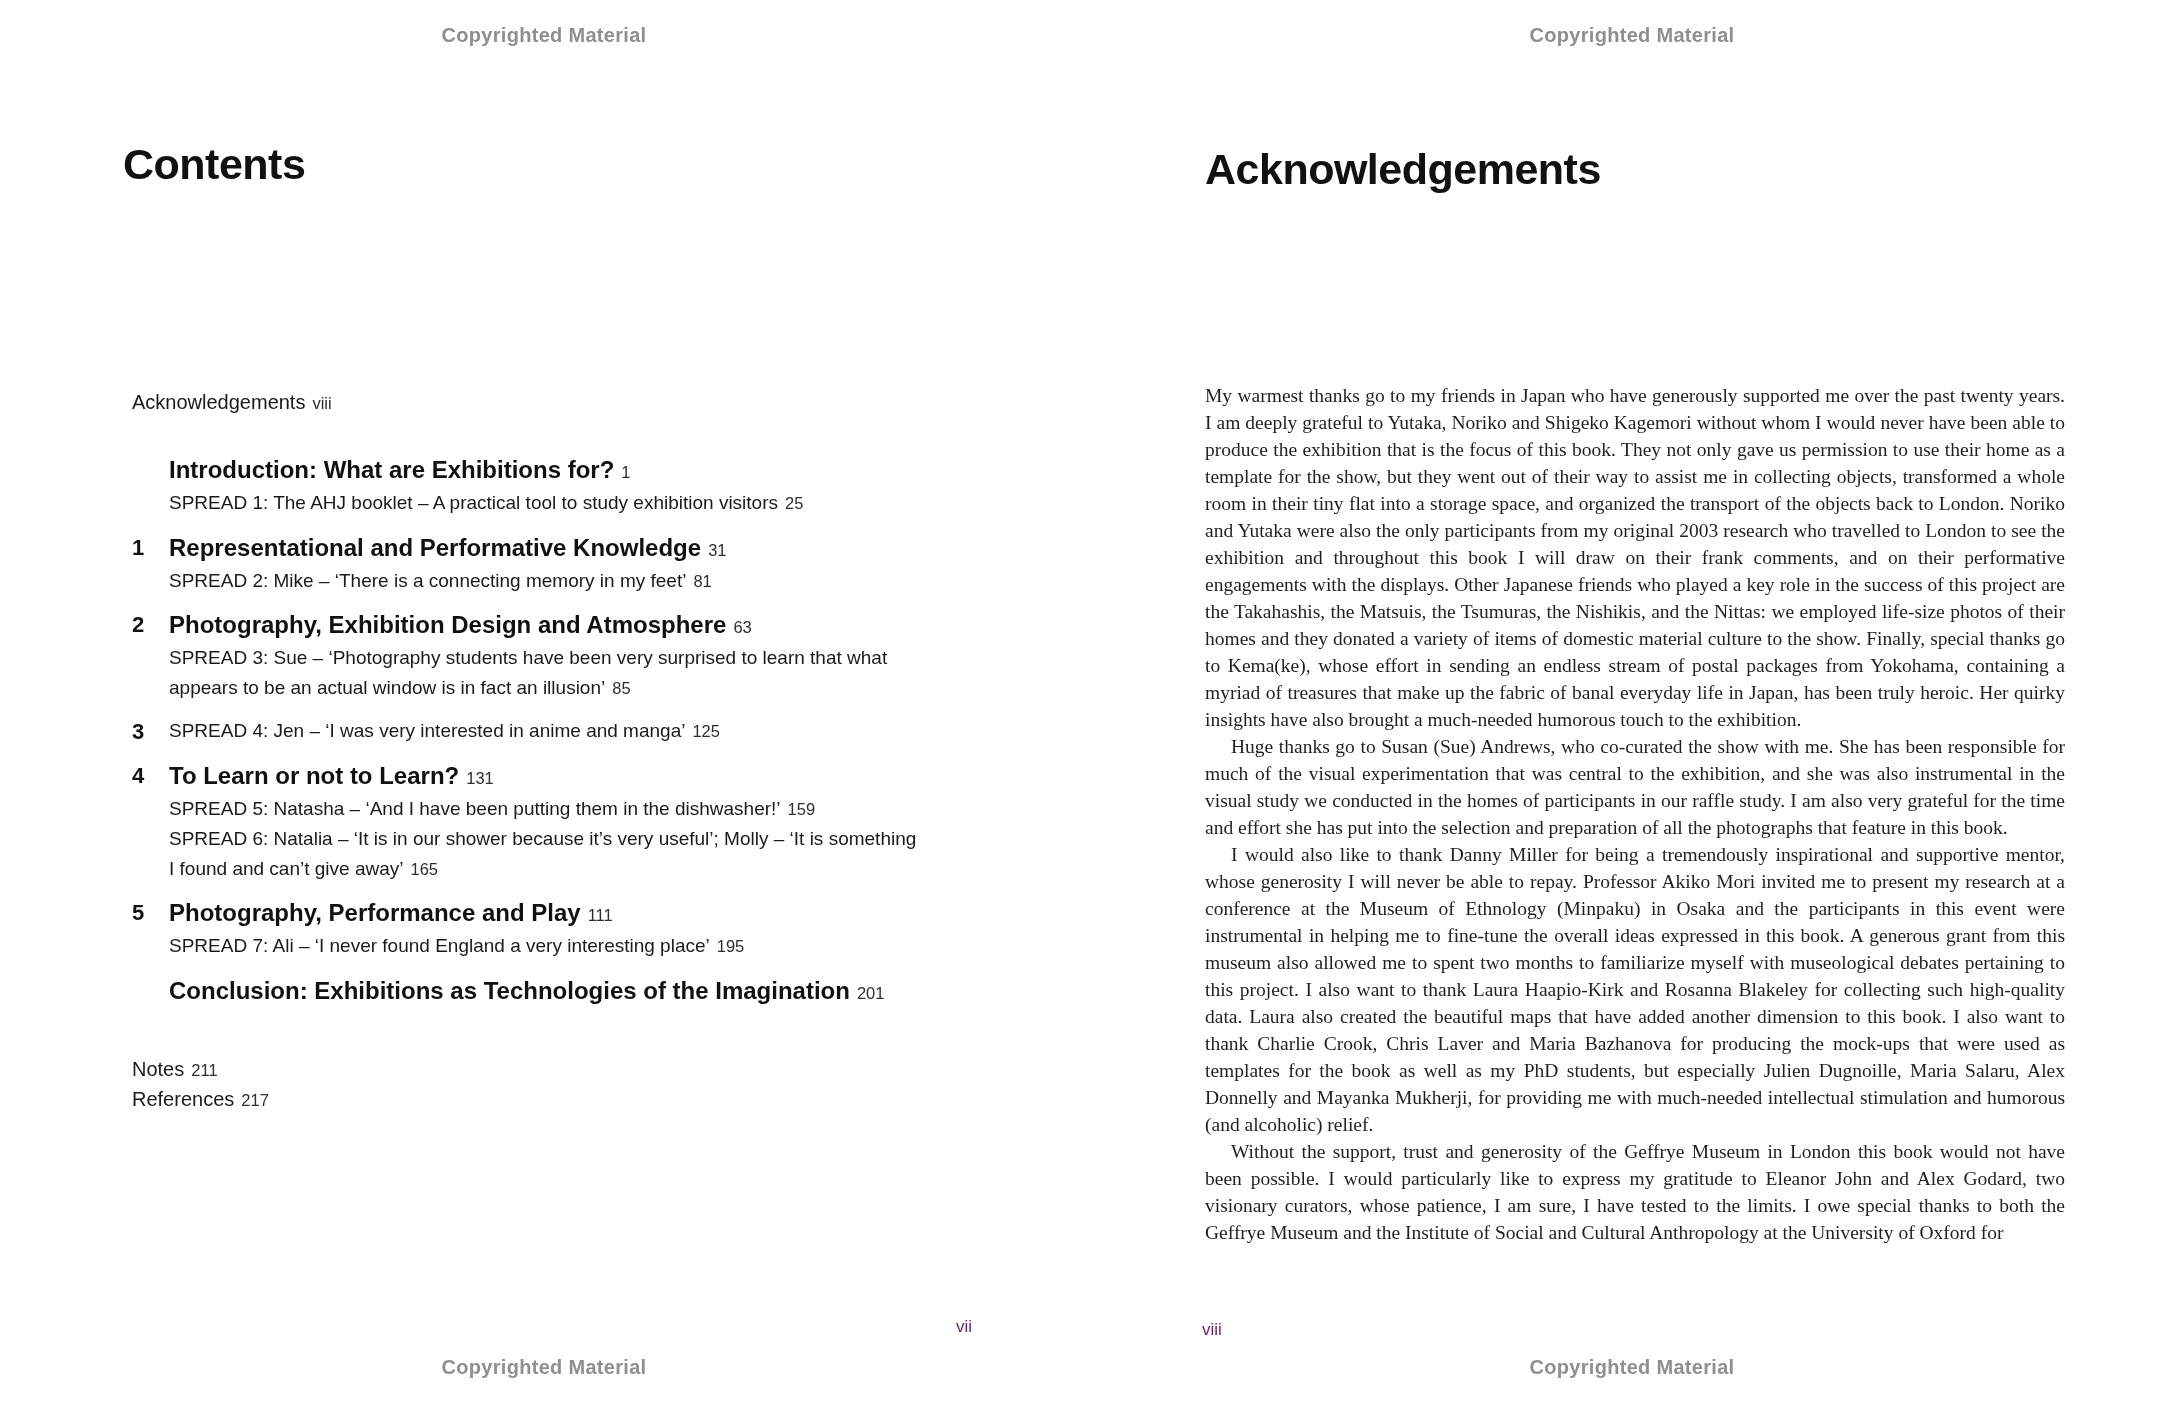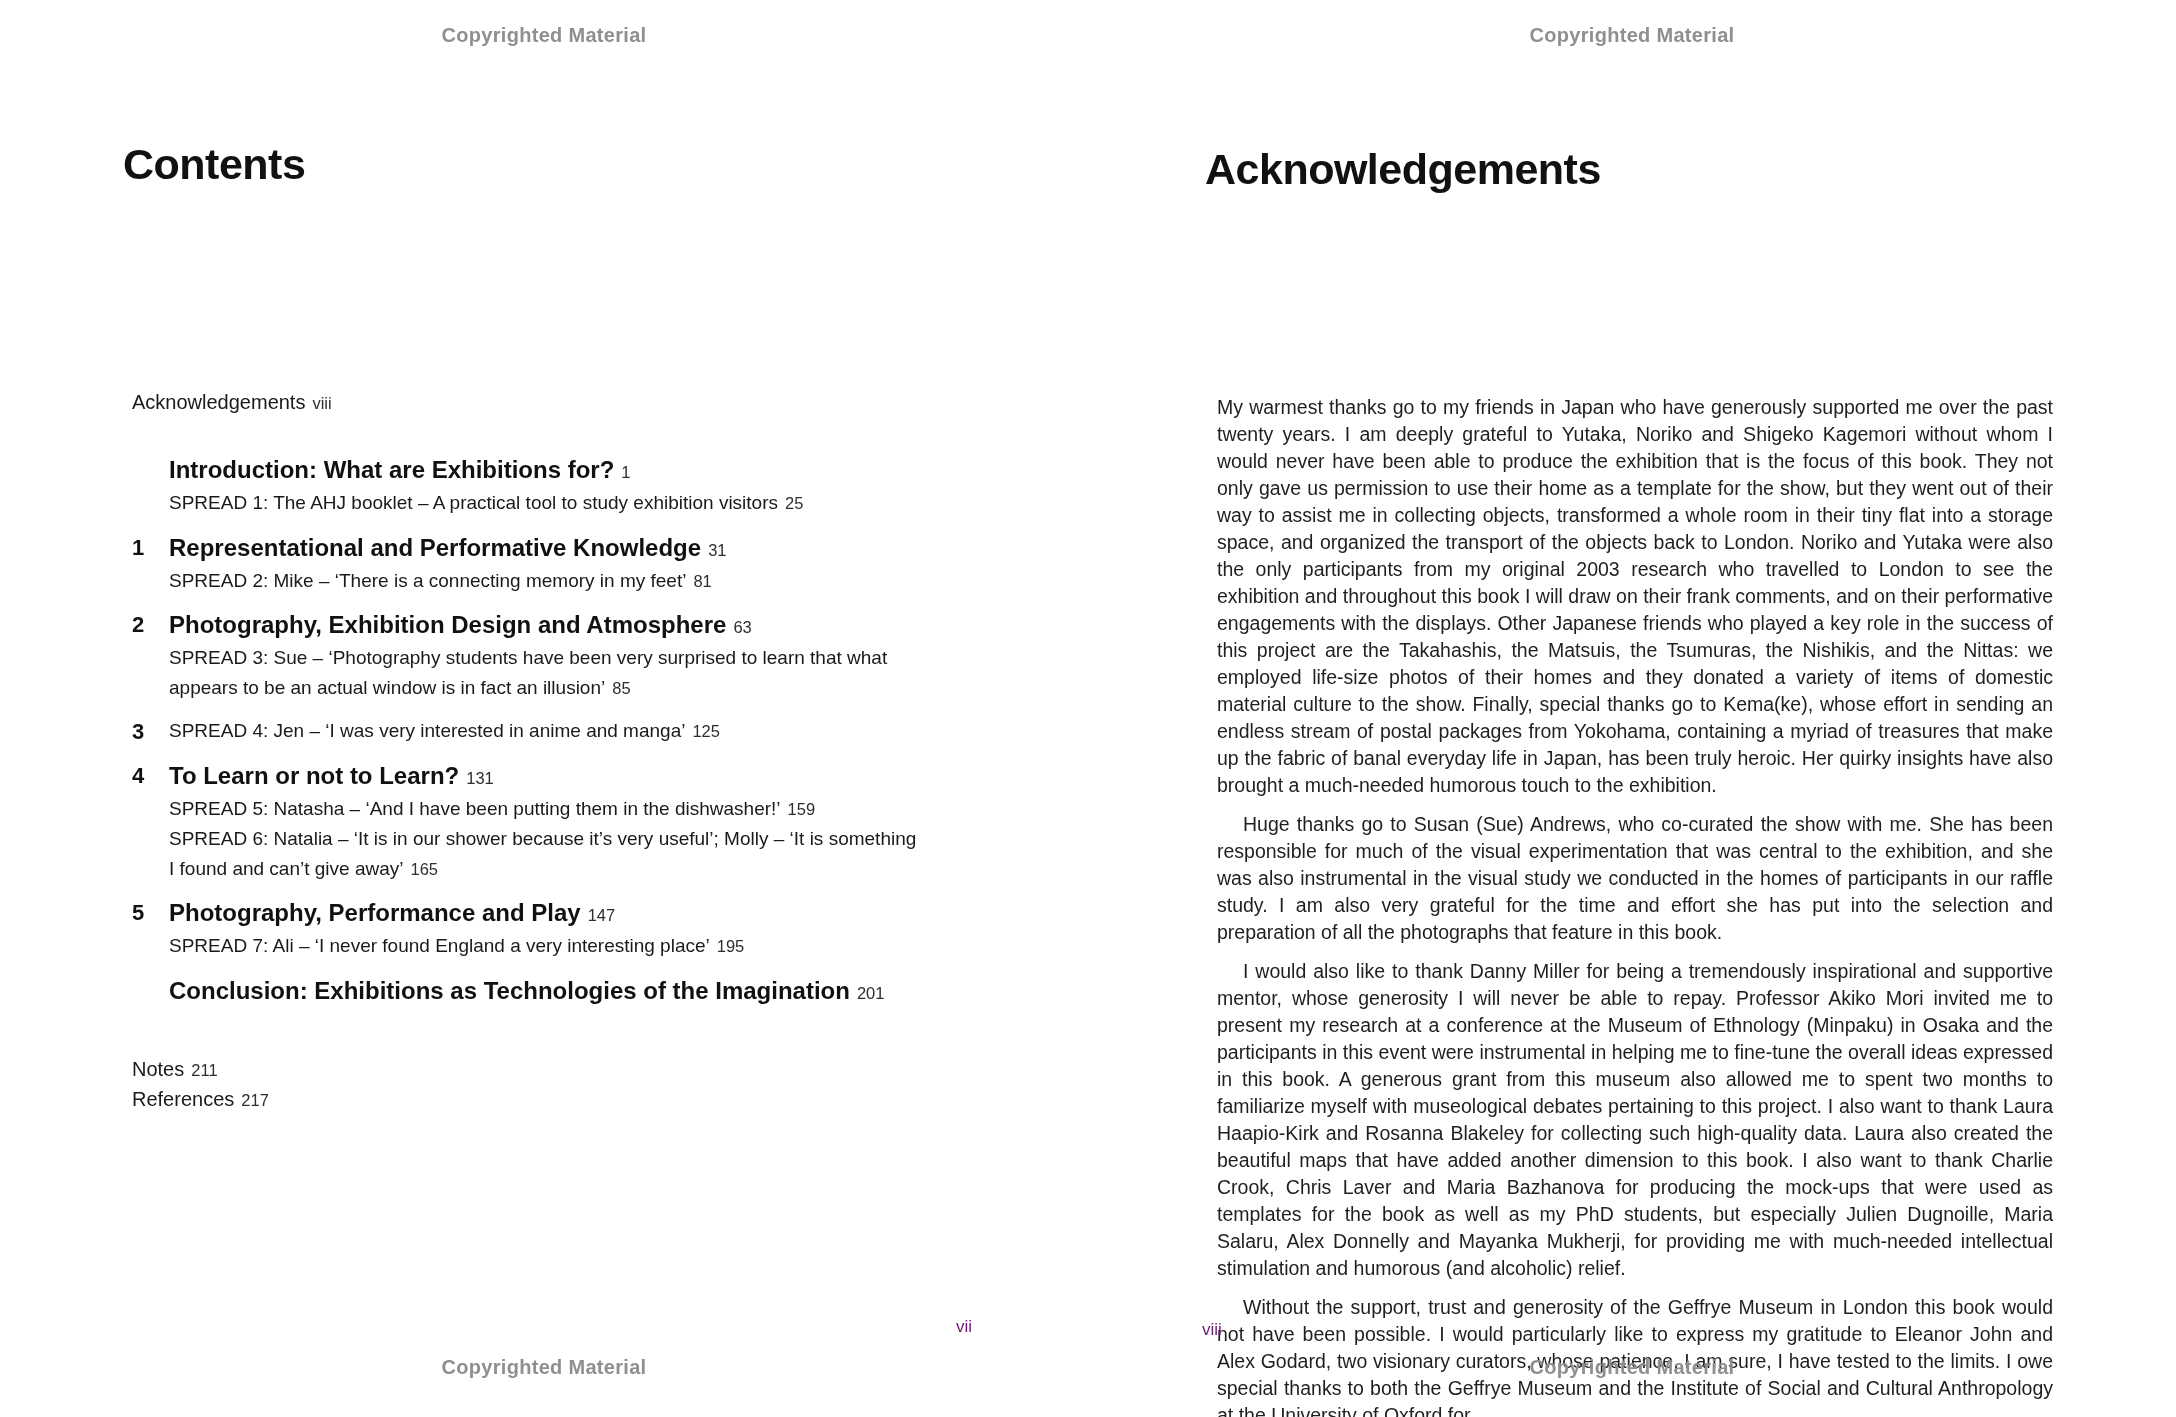--- a/index.html
+++ b/index.html
@@ -27,21 +27,21 @@
   .toc-num{width:37px;flex:0 0 37px;font-weight:bold;font-size:22px;padding-top:3px;color:#111;}
   .toc-body{width:808px;}
   .toc-title{font-size:24px;font-weight:bold;line-height:31px;color:#111;}
   .toc-spread{font-size:19px;line-height:29.5px;max-width:752px;color:#1a1a1a;}
   .toc-back{margin-top:46px;font-size:20px;line-height:29.5px;color:#1a1a1a;}
   .toc-back-item{white-space:nowrap;}
 
   
   .body-text{position:absolute;left:117px;top:382px;width:860px;
              font-size:19.5px;line-height:27px;text-align:justify;color:#1f1f1f;}
-  .body-text p{margin:12px;padding:0;}
+  .body-text p{margin:0;padding:0;font-family:Liberation Serif, serif;}
   .body-text p + p{text-indent:26px;}
 
   .folio{position:absolute;font-size:17px;color:#701a75;}
   .folio.left-page{left:956px;top:1317px;}
   .folio.right-page{left:114px;top:1320px;}
 </style>
 </head>
 <body>
 
 <div class="canvas">
@@ -91,21 +91,21 @@
         <div class="toc-body">
           <div class="toc-title"><span>To Learn or not to Learn?</span><span class="pg">131</span></div>
           <div class="toc-spread"><span>SPREAD 5: Natasha – ‘And I have been putting them in the dishwasher!’</span><span class="pg">159</span></div>
           <div class="toc-spread"><span>SPREAD 6: Natalia – ‘It is in our shower because it’s very useful’; Molly – ‘It is something I found and can’t give away’</span><span class="pg">165</span></div>
         </div>
       </div>
 
       <div class="toc-entry">
         <span class="toc-num">5</span>
         <div class="toc-body">
-          <div class="toc-title"><span>Photography, Performance and Play</span><span class="pg">147</span></div>
+          <div class="toc-title"><span>Photography, Performance and Play</span><span class="pg">111</span></div>
           <div class="toc-spread"><span>SPREAD 7: Ali – ‘I never found England a very interesting place’</span><span class="pg">195</span></div>
         </div>
       </div>
 
       <div class="toc-entry">
         <span class="toc-num"></span>
         <div class="toc-body">
           <div class="toc-title"><span>Conclusion: Exhibitions as Technologies of the Imagination</span><span class="pg">201</span></div>
         </div>
       </div>

